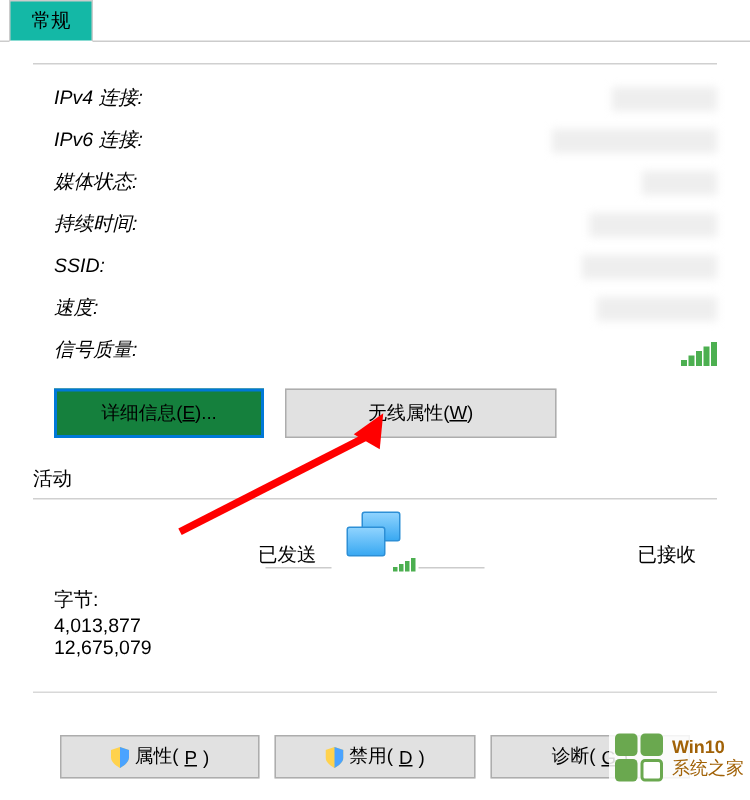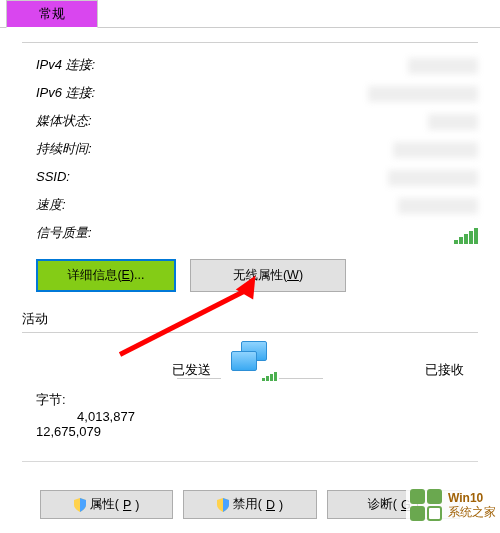--- a/index.html
+++ b/index.html
@@ -13,24 +13,24 @@
       color: #000;
     }
     .tab-bar {
       border-bottom: 1px solid #ccc;
       height: 28px;
       display: flex;
       align-items: flex-end;
       padding-left: 6px;
     }
     .tab {
-      background: #d946ef;
+      background: #14b8a6;
       border: 1px solid #ccc;
       border-bottom: 1px solid #fff;
-      padding: 4px 32px;
+      padding: 4px 14px;
       font-size: 13px;
       position: relative;
       top: 1px;
     }
     .content {
       padding: 14px 22px 10px 22px;
     }
     .group {
       margin-bottom: 18px;
     }
@@ -96,22 +96,22 @@
     .btn {
       background: #e1e1e1;
       border: 1px solid #adadad;
       padding: 6px 0;
       font-size: 12.5px;
       text-align: center;
       cursor: default;
       font-family: inherit;
     }
     .btn-wide { width: 140px; }
-    .btn-wider { width: 156px; }
-    .btn-hl { border: 2px solid #0078d7; background:#84cc16; }
+    .btn-wider { width: 181px; }
+    .btn-hl { border: 2px solid #0078d7; background:#15803d; }
     .activity-head {
       display: flex;
       align-items: flex-end;
       justify-content: center;
       position: relative;
       margin: 6px 0;
     }
     .act-sent, .act-recv {
       position: absolute;
       font-size: 13px;
@@ -147,21 +147,21 @@
     }
     .act-icon .sig span{width:3px;background:#4caf50}
     .act-icon .sig span:nth-child(1){height:3px}
     .act-icon .sig span:nth-child(2){height:5px}
     .act-icon .sig span:nth-child(3){height:7px}
     .act-icon .sig span:nth-child(4){height:9px}
     .bytes-row {
       display:flex; padding: 6px 14px 0 14px; flex-direction: column;
     }
     .bytes-label { width: 100px; }
-    .bytes-sent { width: 140px; text-align: center; }
+    .bytes-sent { width: 140px; text-align: left; }
     .bytes-recv { flex:1; }
     .arrow-body {
       position:absolute;
       width: 140px; height: 5px;
       background:#ff0000;
       transform-origin: left center;
       transform: rotate(-27deg);
       left: 120px; top: 352px;
       pointer-events:none;
     }

